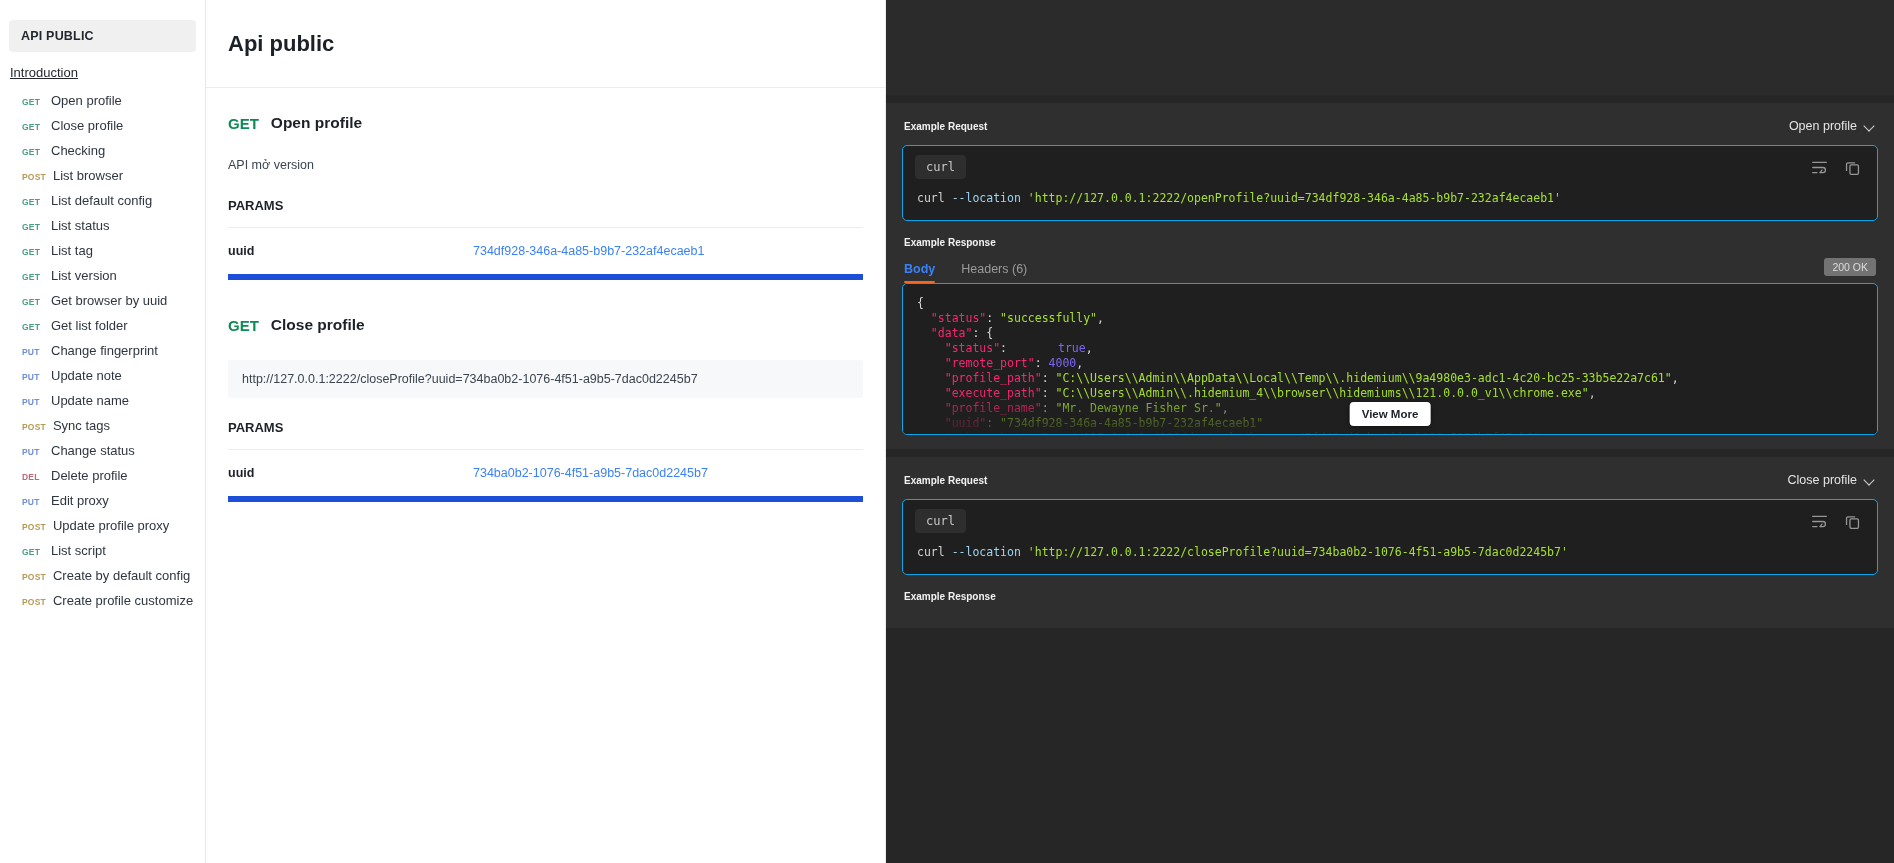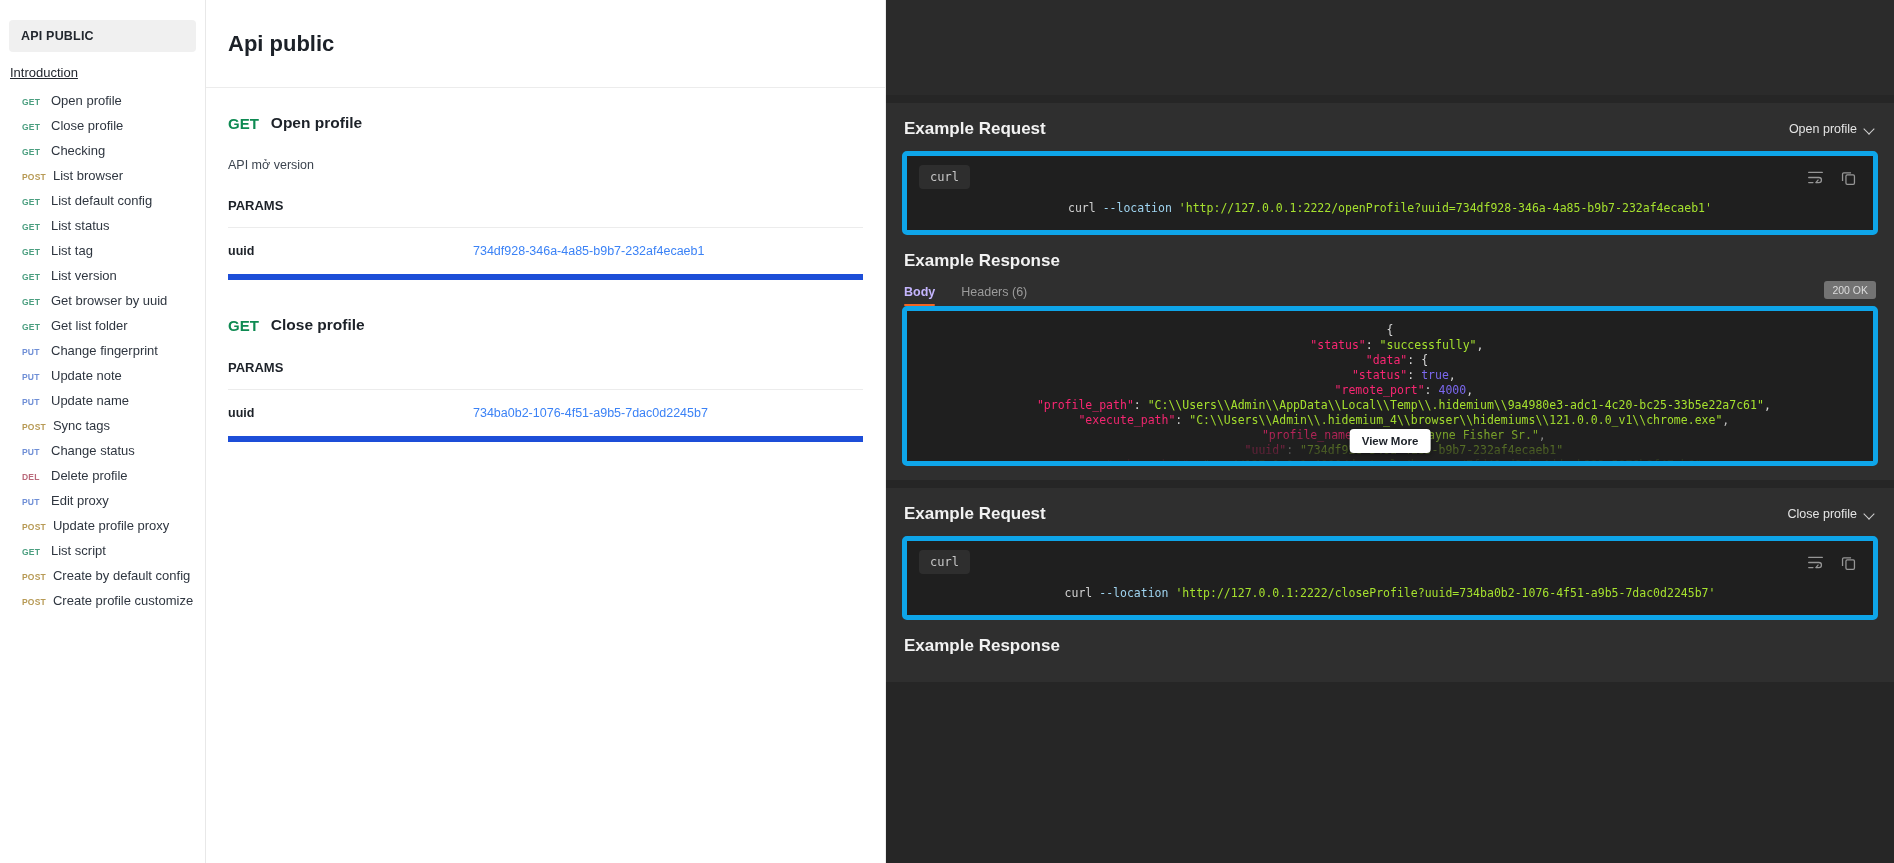--- a/index.html
+++ b/index.html
@@ -118,42 +118,41 @@
   .right-spacer { height: 95px; background: #2b2b2b; }
   .panel {
     background: #2f2f2f;
     margin-top: 8px;
     padding: 0 0 14px 0;
   }
   .panel-head {
     display: flex; align-items: center; justify-content: space-between;
     padding: 16px 18px 12px 18px;
   }
-  .panel-title { font-size: 17px; font-weight: bold; color: #f2f2f2; }
+  .panel-title { font-size: 10px; font-weight: bold; color: #f2f2f2; }
   .panel-select {
     display: flex; align-items: center; gap: 8px;
     font-size: 12.5px; color: #e4e4e4; cursor: pointer;
     padding-right: 2px;
   }
   .chev { width: 9px; height: 9px; position: relative; display: inline-block; }
   .chev::before {
     content: ""; position: absolute; left: 0; top: 0;
     width: 7px; height: 7px;
     border-right: 1.6px solid #cfcfcf;
     border-bottom: 1.6px solid #cfcfcf;
     transform: rotate(45deg);
   }
   .code-block {
     margin: 0 16px;
     background: #1f1f1f;
-    border: 5px solid #0ea5e9;
+    border: 1px solid #0ea5e9;
     border-radius: 5px;
     position: relative;
     overflow: hidden;
-    text-align: center;
   }
   .code-toolbar {
     display: flex; align-items: center; justify-content: space-between;
     padding: 9px 12px 0 12px;
   }
   .lang-chip {
     background: #2e2e2e;
     border-radius: 4px;
     padding: 5px 11px;
     font-size: 12px;
@@ -169,34 +168,34 @@
     color: #d2d2d2;
     padding: 12px 14px 14px 14px;
     white-space: pre;
     overflow: hidden;
   }
   .tok-cmd   { color: #d2d2d2; }
   .tok-flag  { color: #9fd4f0; }
   .tok-str   { color: #a6e22e; }
   .tok-key   { color: #f92672; }
   .tok-sval  { color: #a6e22e; }
-  .tok-bool  { color: #7b68ee; }
+  .tok-bool  { color: #7b68ee; margin-left: 44px; }
   .tok-num   { color: #7b68ee; }
   .tok-punc  { color: #d8d8d8; }
 
   .resp-tabs {
     display: flex; align-items: center; gap: 26px;
     padding: 2px 18px 0 18px;
     position: relative;
   }
   .rtab {
     font-size: 12.5px; color: #9b9b9b; cursor: pointer;
     padding-bottom: 7px; position: relative;
   }
-  .rtab.active { color: #c4b5fd; font-weight: bold; }
+  .rtab.active { color: #3b82f6; font-weight: bold; }
   .rtab.active::after {
     content: ""; position: absolute; left: 0; right: 0; bottom: 0;
     height: 2.5px; background: #f26522; border-radius: 2px;
   }
   .status-badge {
     position: absolute; right: 18px; top: -2px;
     background: #737373;
     border-radius: 3px;
     padding: 3px 8px;
     font-size: 10.5px;
@@ -334,20 +333,21 @@
           <div class="param-row">
             <div class="param-key">uuid</div>
             <div class="param-val">734df928-346a-4a85-b9b7-232af4ecaeb1</div>
           </div>
         </div>
         <div class="endpoint">
           <div class="endpoint-title-row">
             <span class="ep-verb get">GET</span>
             <span class="ep-name">Close profile</span>
           </div>
+          <div class="url-box">http://127.0.0.1:2222/closeProfile?uuid=734ba0b2-1076-4f51-a9b5-7dac0d2245b7</div>
           <div class="params-head">PARAMS</div>
           <div class="param-row">
             <div class="param-key">uuid</div>
             <div class="param-val">734ba0b2-1076-4f51-a9b5-7dac0d2245b7</div>
           </div>
         </div>
       </div>
   </main>
 
   <section class="right">

